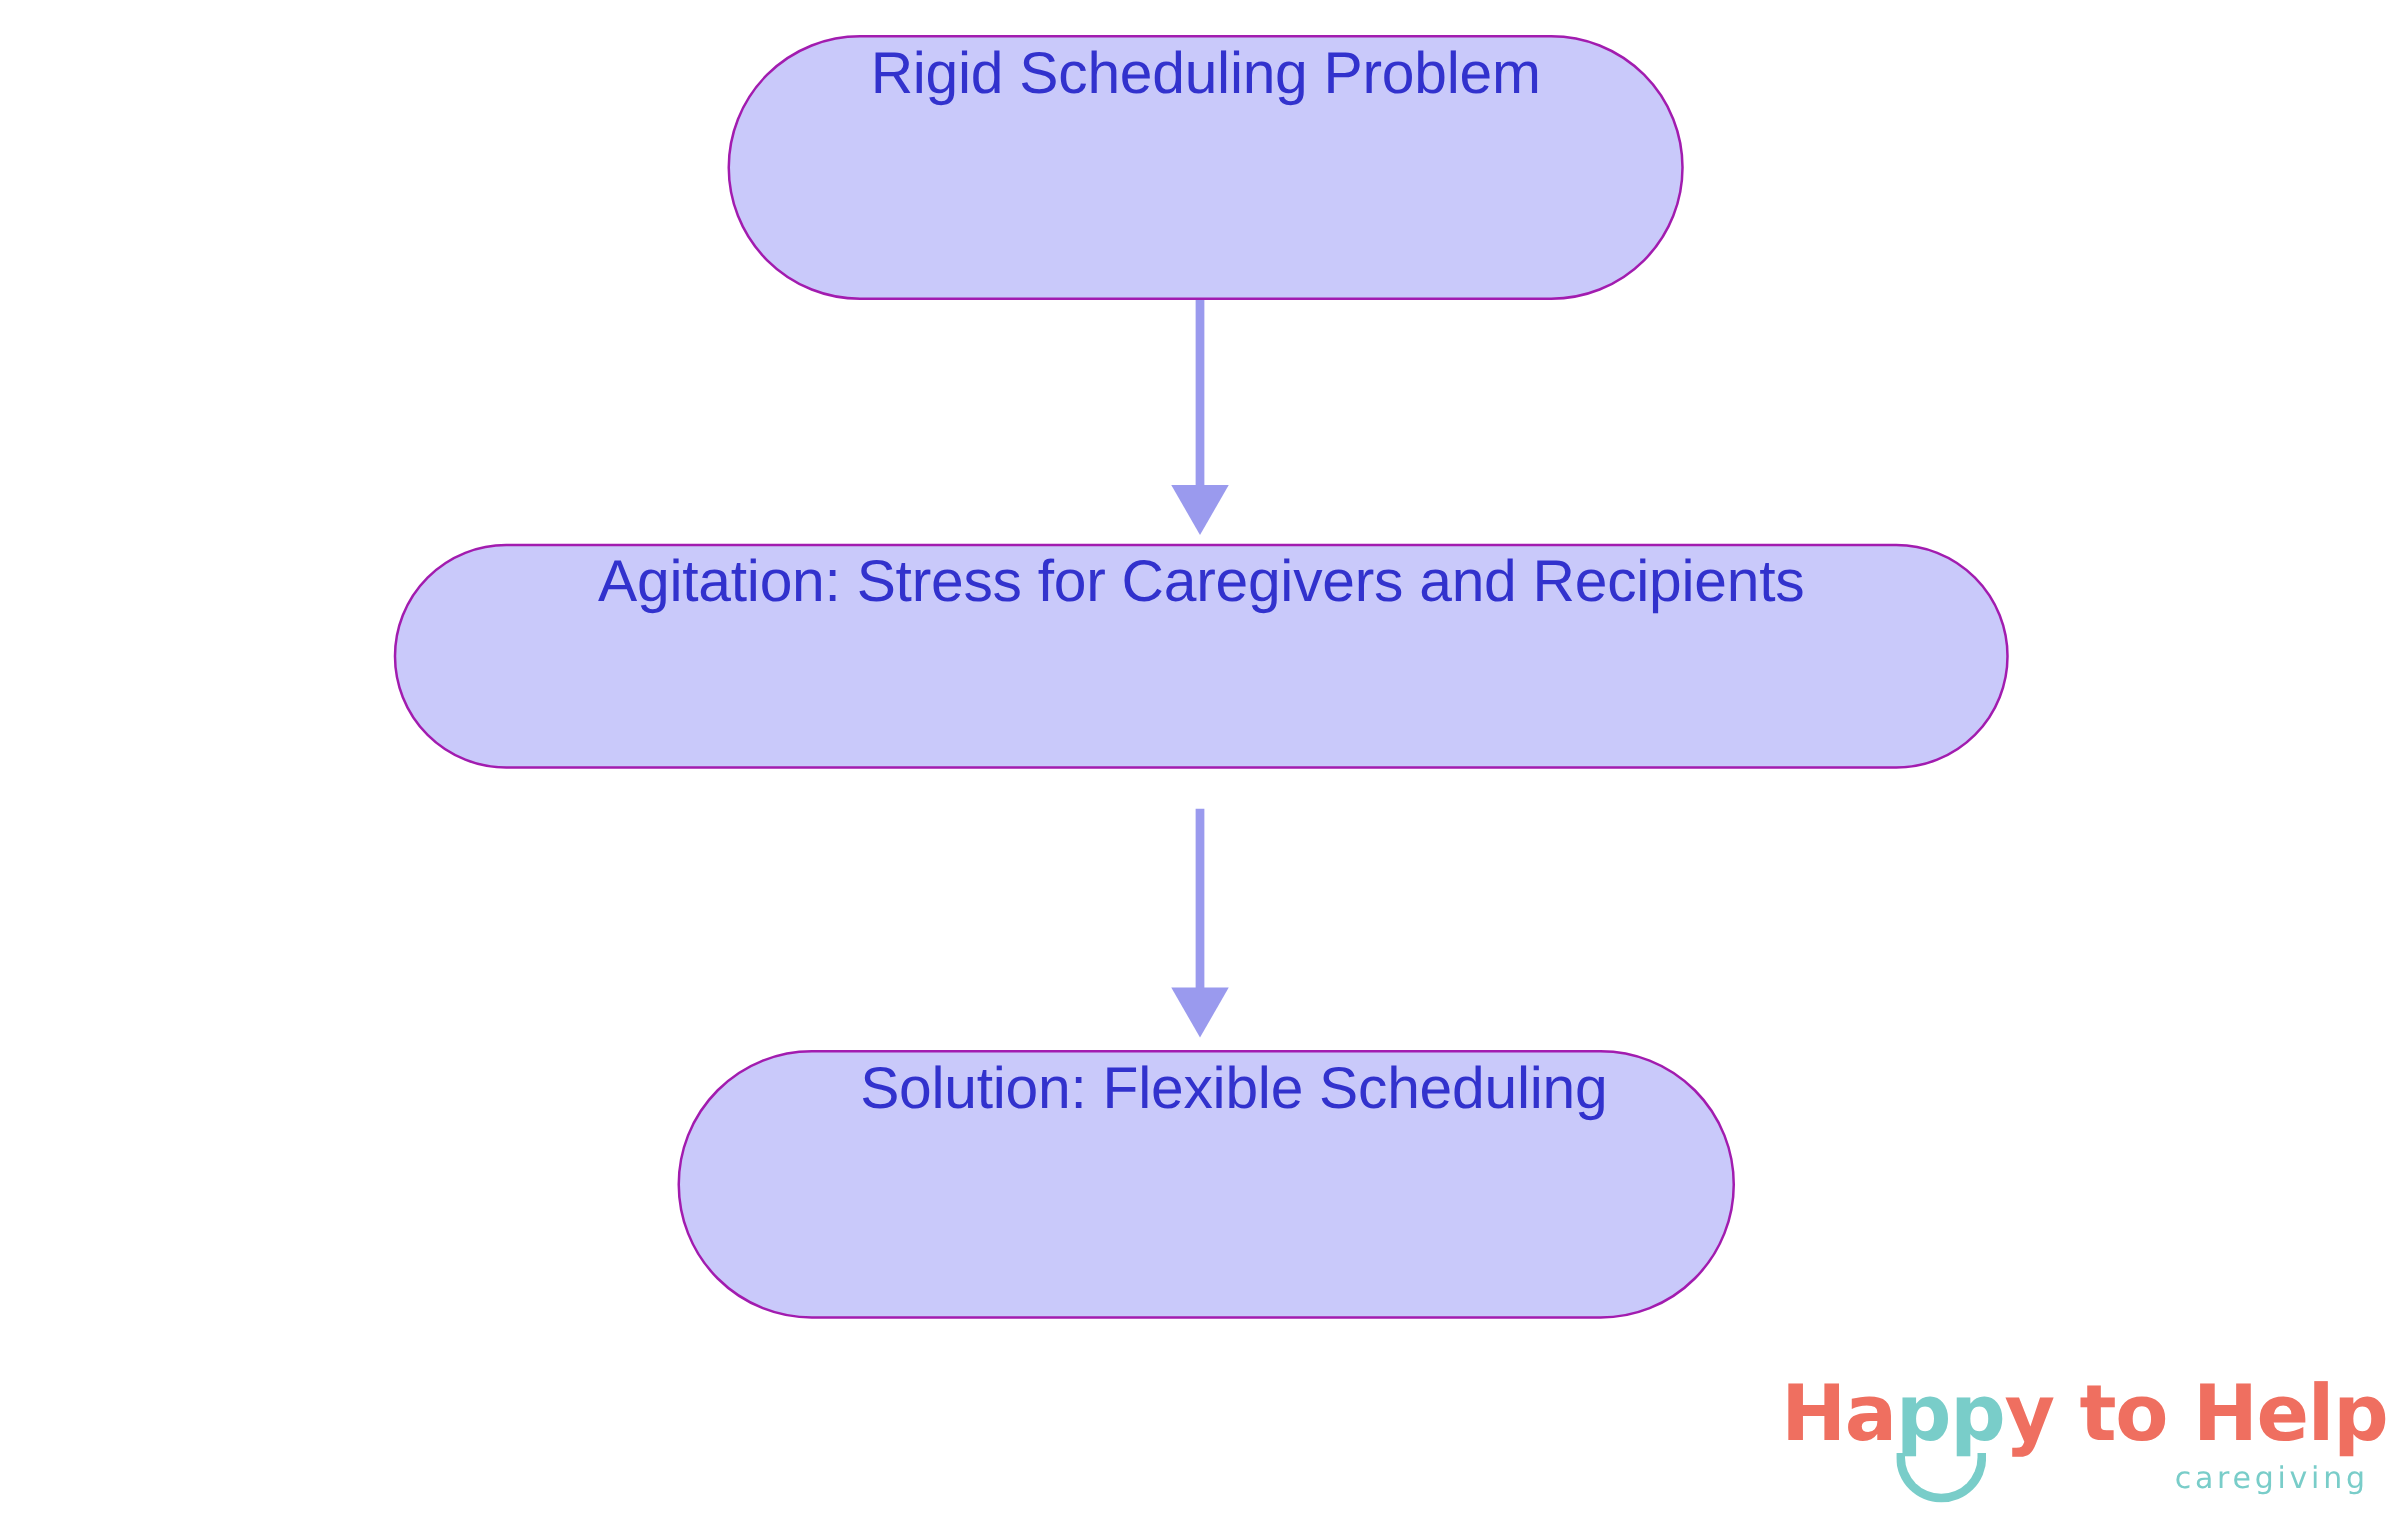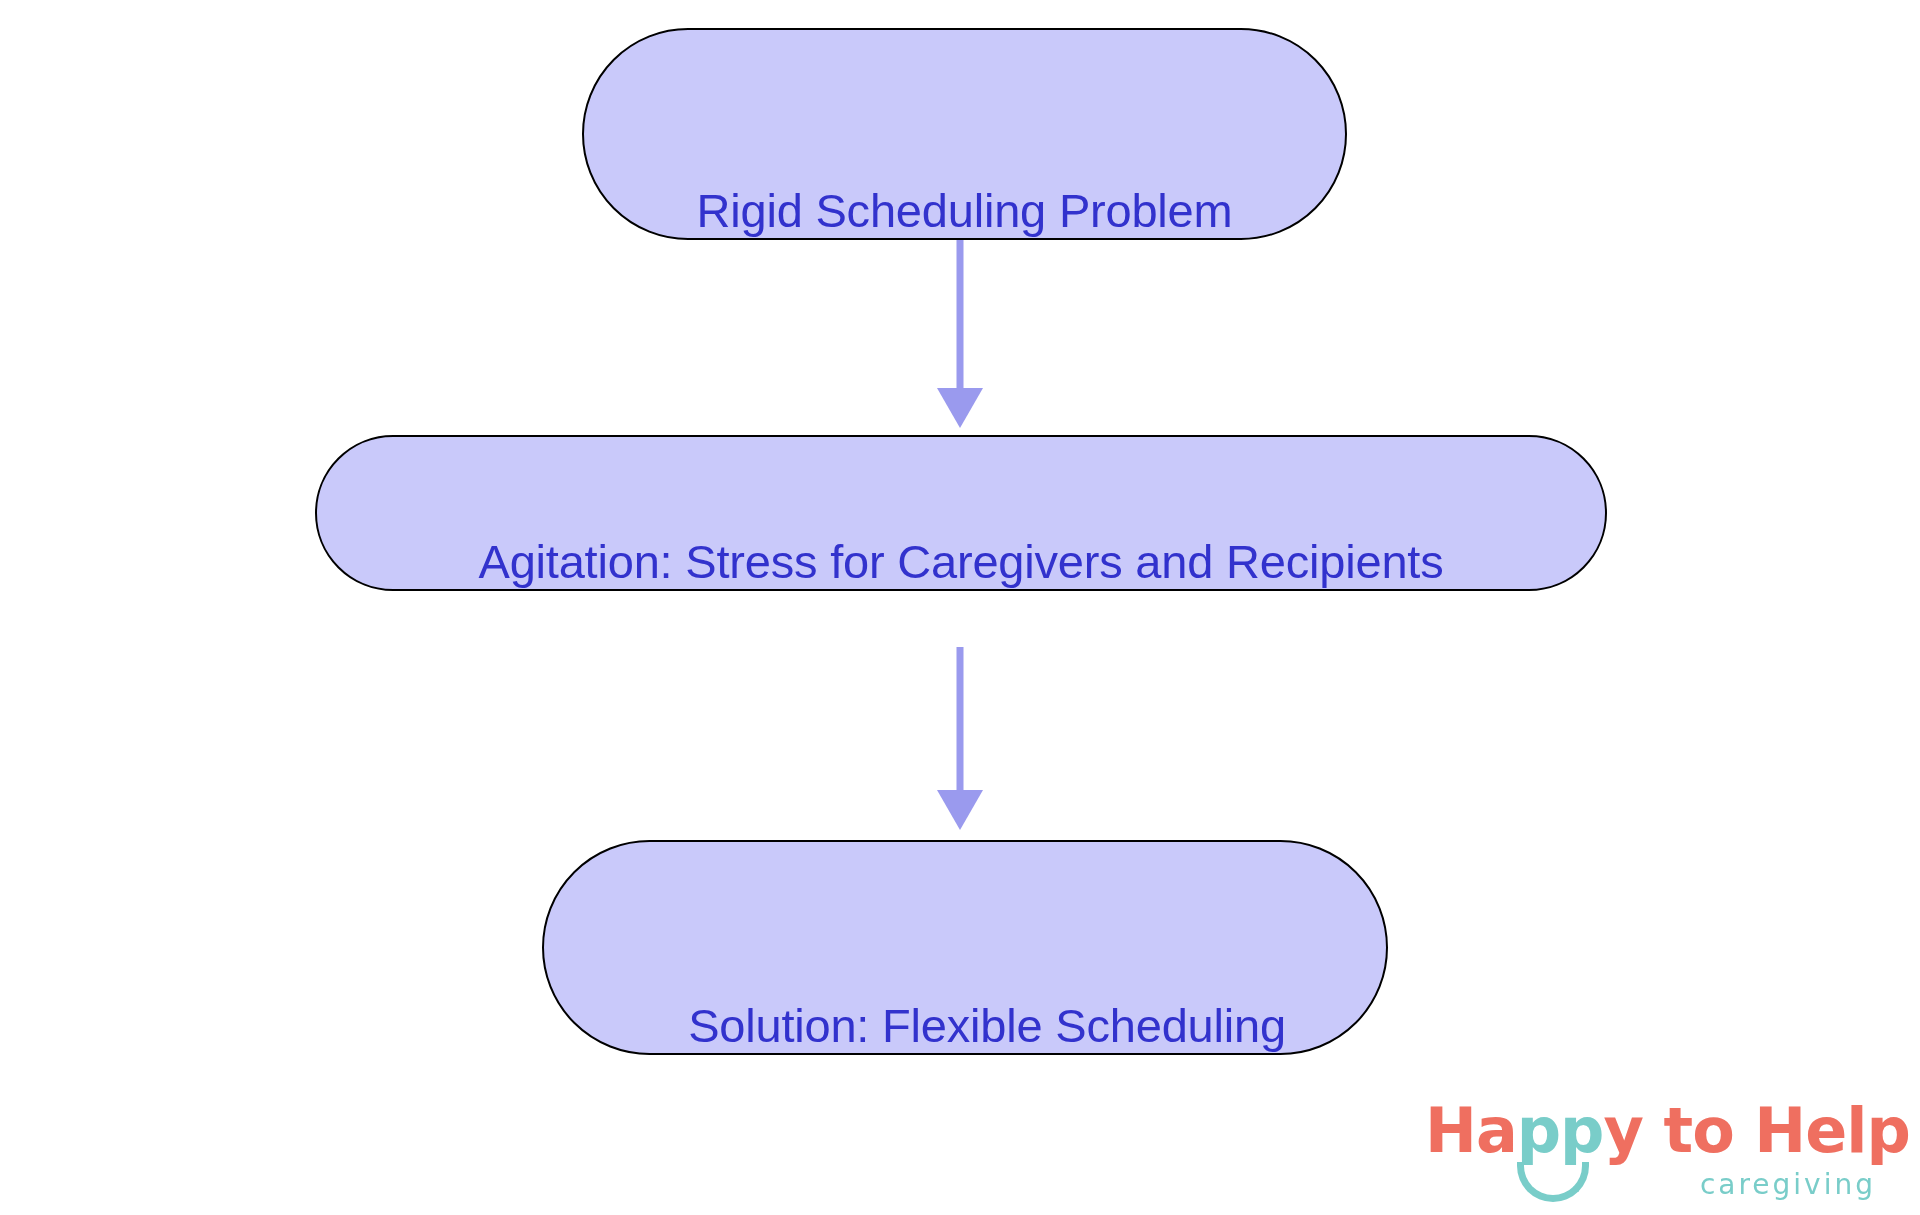--- a/index.html
+++ b/index.html
@@ -21,24 +21,24 @@
     top: 0;
     width: 1920px;
     height: 1215px;
   }
 
   
   .node {
     position: absolute;
     box-sizing: border-box;
     background: #c9c9fa;
-    border: 2px solid #000000;
+    border: 2px solid #a21caf;
     border-radius: 999px;
     display: flex;
-    align-items: flex-end;
+    align-items: flex-start;
     justify-content: center;
     text-align: center;
   }
   .node-label {
     color: #3232cd;
     font-family: "Liberation Sans", sans-serif;
     font-weight: 400;
     white-space: nowrap;
     letter-spacing: -0.2px;
   }
@@ -48,21 +48,21 @@
     top: 28px;
     width: 765px;
     height: 212px;
   }
   #node-1 .node-label { font-size: 47px; }
 
   #node-2 {
     left: 315px;
     top: 435px;
     width: 1292px;
-    height: 156px;
+    height: 180px;
   }
   #node-2 .node-label { font-size: 47px; }
 
   #node-3 {
     left: 542px;
     top: 840px;
     width: 846px;
     height: 215px;
   }
   #node-3 .node-label { font-size: 47px; margin-left: 44px; }
@@ -107,24 +107,24 @@
     width: 72px;
     height: 40px;
     border: 7px solid #79cdc9;
     border-top: none;
     border-radius: 0 0 40px 40px;
     box-sizing: border-box;
   }
 
   .logo-sub {
     position: absolute;
-    right: 19px;
+    right: 0;
     top: 68px;
     font-family: "DejaVu Sans", sans-serif;
-    font-size: 28px;
+    font-size: 24px;
     letter-spacing: 3px;
     color: #79cdc9;
     white-space: nowrap;
   }
 </style>
 </head>
 <body>
 
 <div class="flow-canvas">
 

